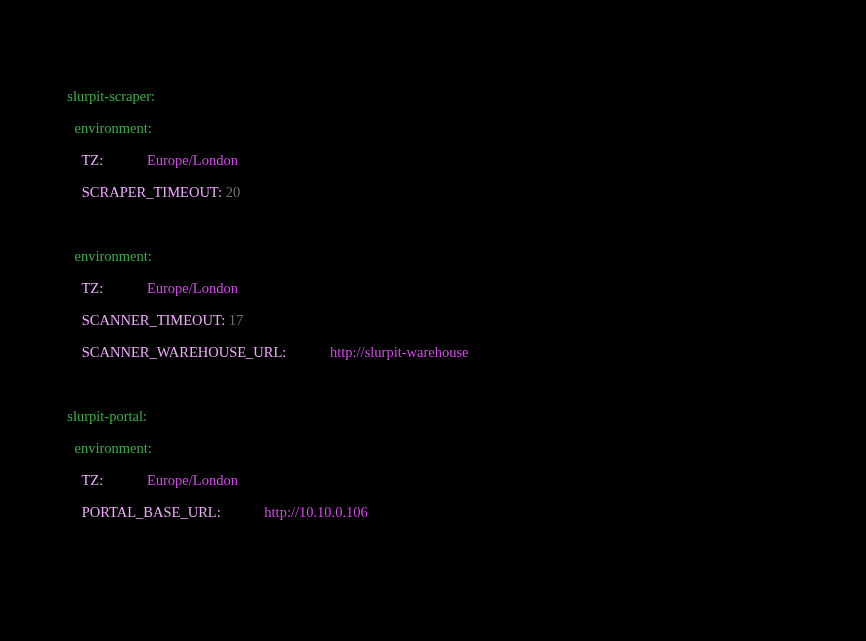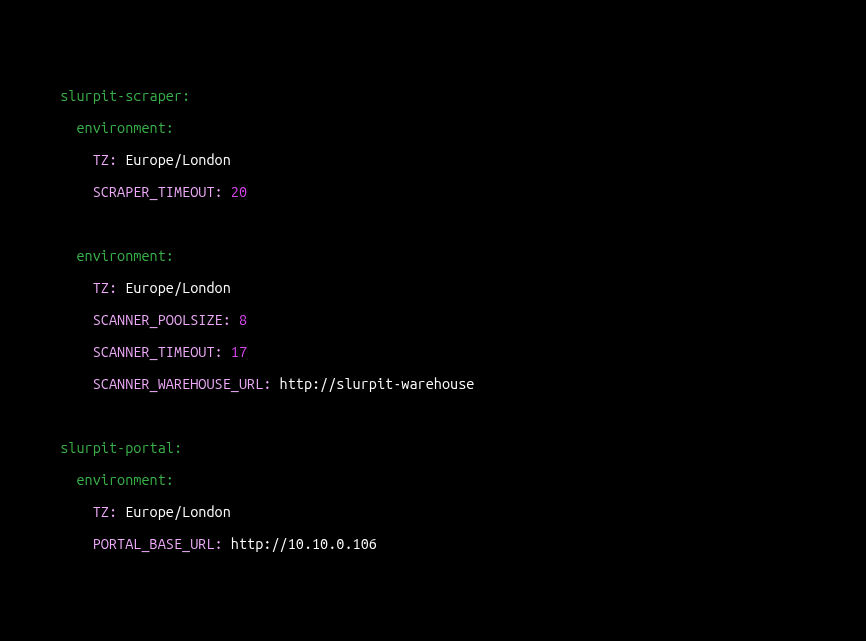--- a/index.html
+++ b/index.html
@@ -9,41 +9,40 @@
     font-size: 14.5px;
     line-height: 16px;
     margin: 0;
     padding: 8px 0 0 0;
     white-space: pre;
     overflow: hidden;
     width: 866px;
     height: 641px;
     box-sizing: border-box;
   }
-  .line { white-space: pre; padding-left: 44px; }
+  .line { white-space: pre; padding-left: 60px; font-family: Liberation Serif, serif; }
   .p { white-space: pre; }
   .g { color: #38b149; }       
   .c { color: #f0abfc; }       
-  .w { color: #ffffff; }       
-  .m { color: #d946ef; }
+  .w { color: #d946ef; margin-left: 40px; }       
+  .m { color: #737373; }
 </style>
 </head>
 <body>
 
 
 
 <div>
 <div class="line"><span class="p">  </span><span class="g">slurpit-scraper</span><span class="g">:</span></div>
 <div class="line"><span class="p">    </span><span class="g">environment</span><span class="g">:</span></div>
 <div class="line"><span class="p">      </span><span class="c">TZ</span><span class="c">:</span><span> </span><span class="w">Europe/London</span></div>
 <div class="line"><span class="p">      </span><span class="c">SCRAPER_TIMEOUT</span><span class="c">:</span><span> </span><span class="m">20</span></div>
 <div class="line"> </div>
 <div class="line"><span class="p">    </span><span class="g">environment</span><span class="g">:</span></div>
 <div class="line"><span class="p">      </span><span class="c">TZ</span><span class="c">:</span><span> </span><span class="w">Europe/London</span></div>
-<div class="line"><span class="p">      </span><span class="c">SCANNER_POOLSIZE</span><span class="c">:</span><span> </span><span class="m">8</span></div>
 <div class="line"><span class="p">      </span><span class="c">SCANNER_TIMEOUT</span><span class="c">:</span><span> </span><span class="m">17</span></div>
 <div class="line"><span class="p">      </span><span class="c">SCANNER_WAREHOUSE_URL</span><span class="c">:</span><span> </span><span class="w">http://slurpit-warehouse</span></div>
 <div class="line"> </div>
 <div class="line"><span class="p">  </span><span class="g">slurpit-portal</span><span class="g">:</span></div>
 <div class="line"><span class="p">    </span><span class="g">environment</span><span class="g">:</span></div>
 <div class="line"><span class="p">      </span><span class="c">TZ</span><span class="c">:</span><span> </span><span class="w">Europe/London</span></div>
 <div class="line"><span class="p">      </span><span class="c">PORTAL_BASE_URL</span><span class="c">:</span><span> </span><span class="w">http://10.10.0.106</span></div>
 
 
 

